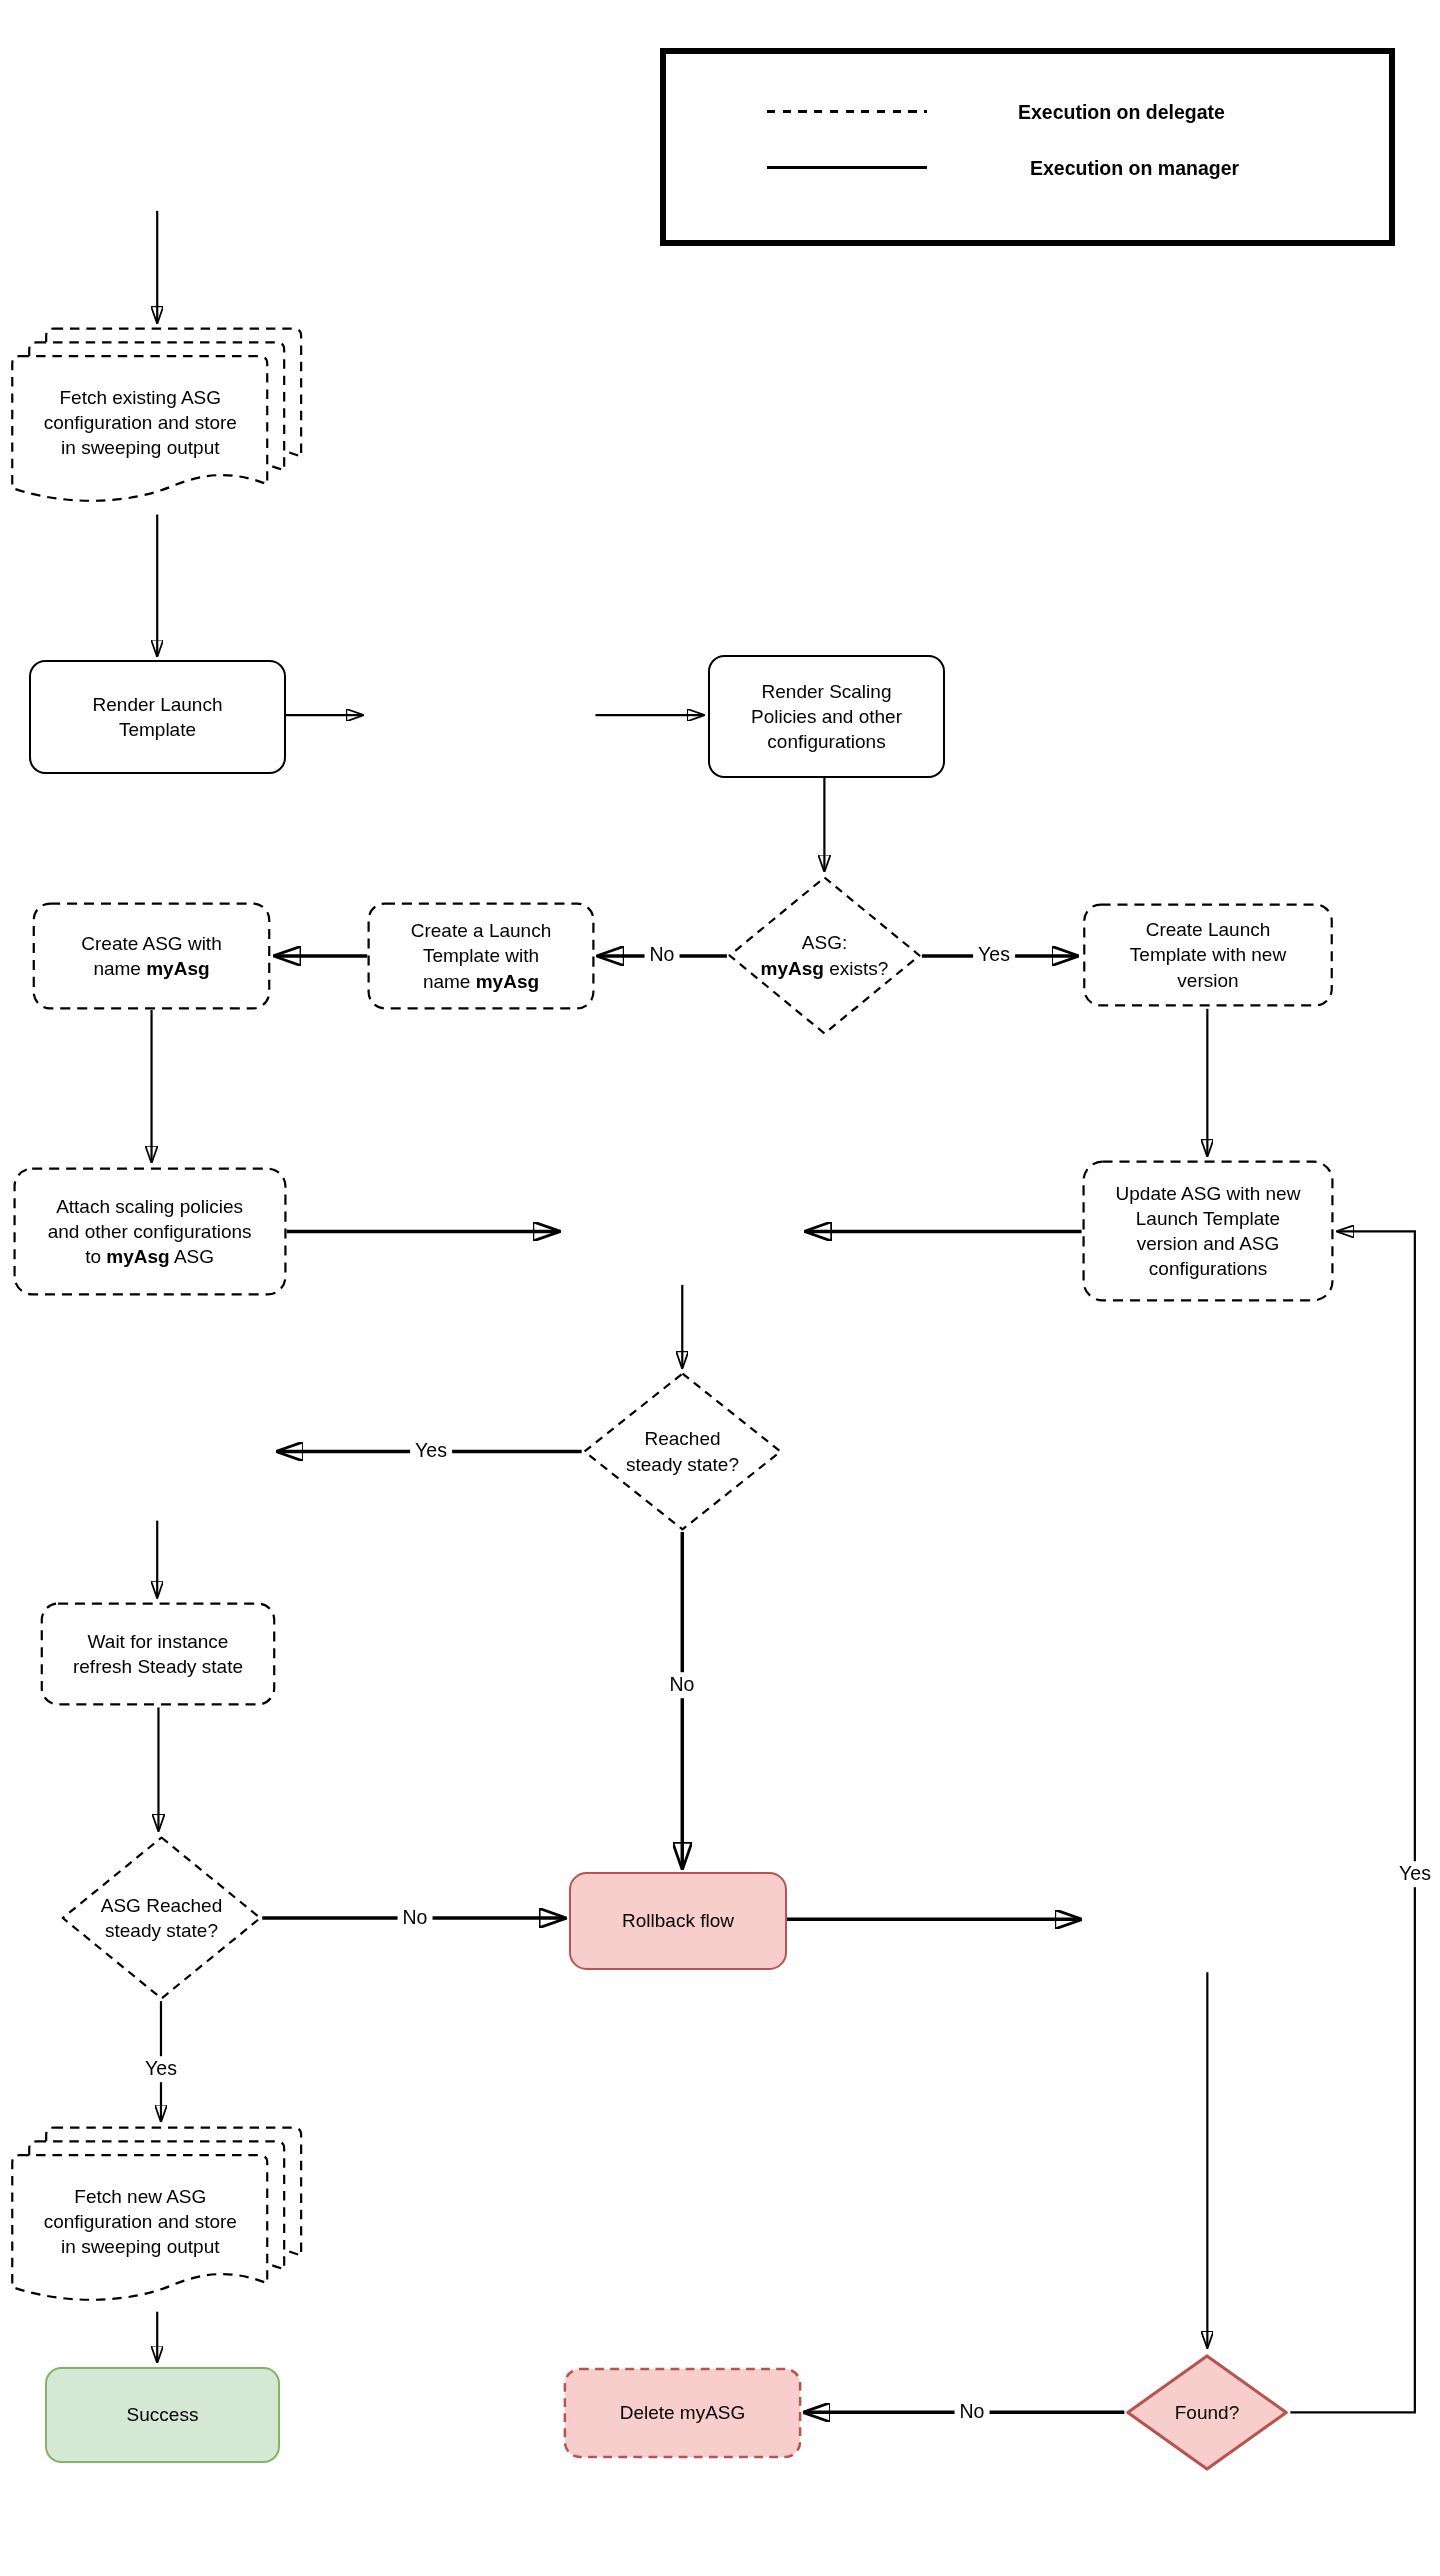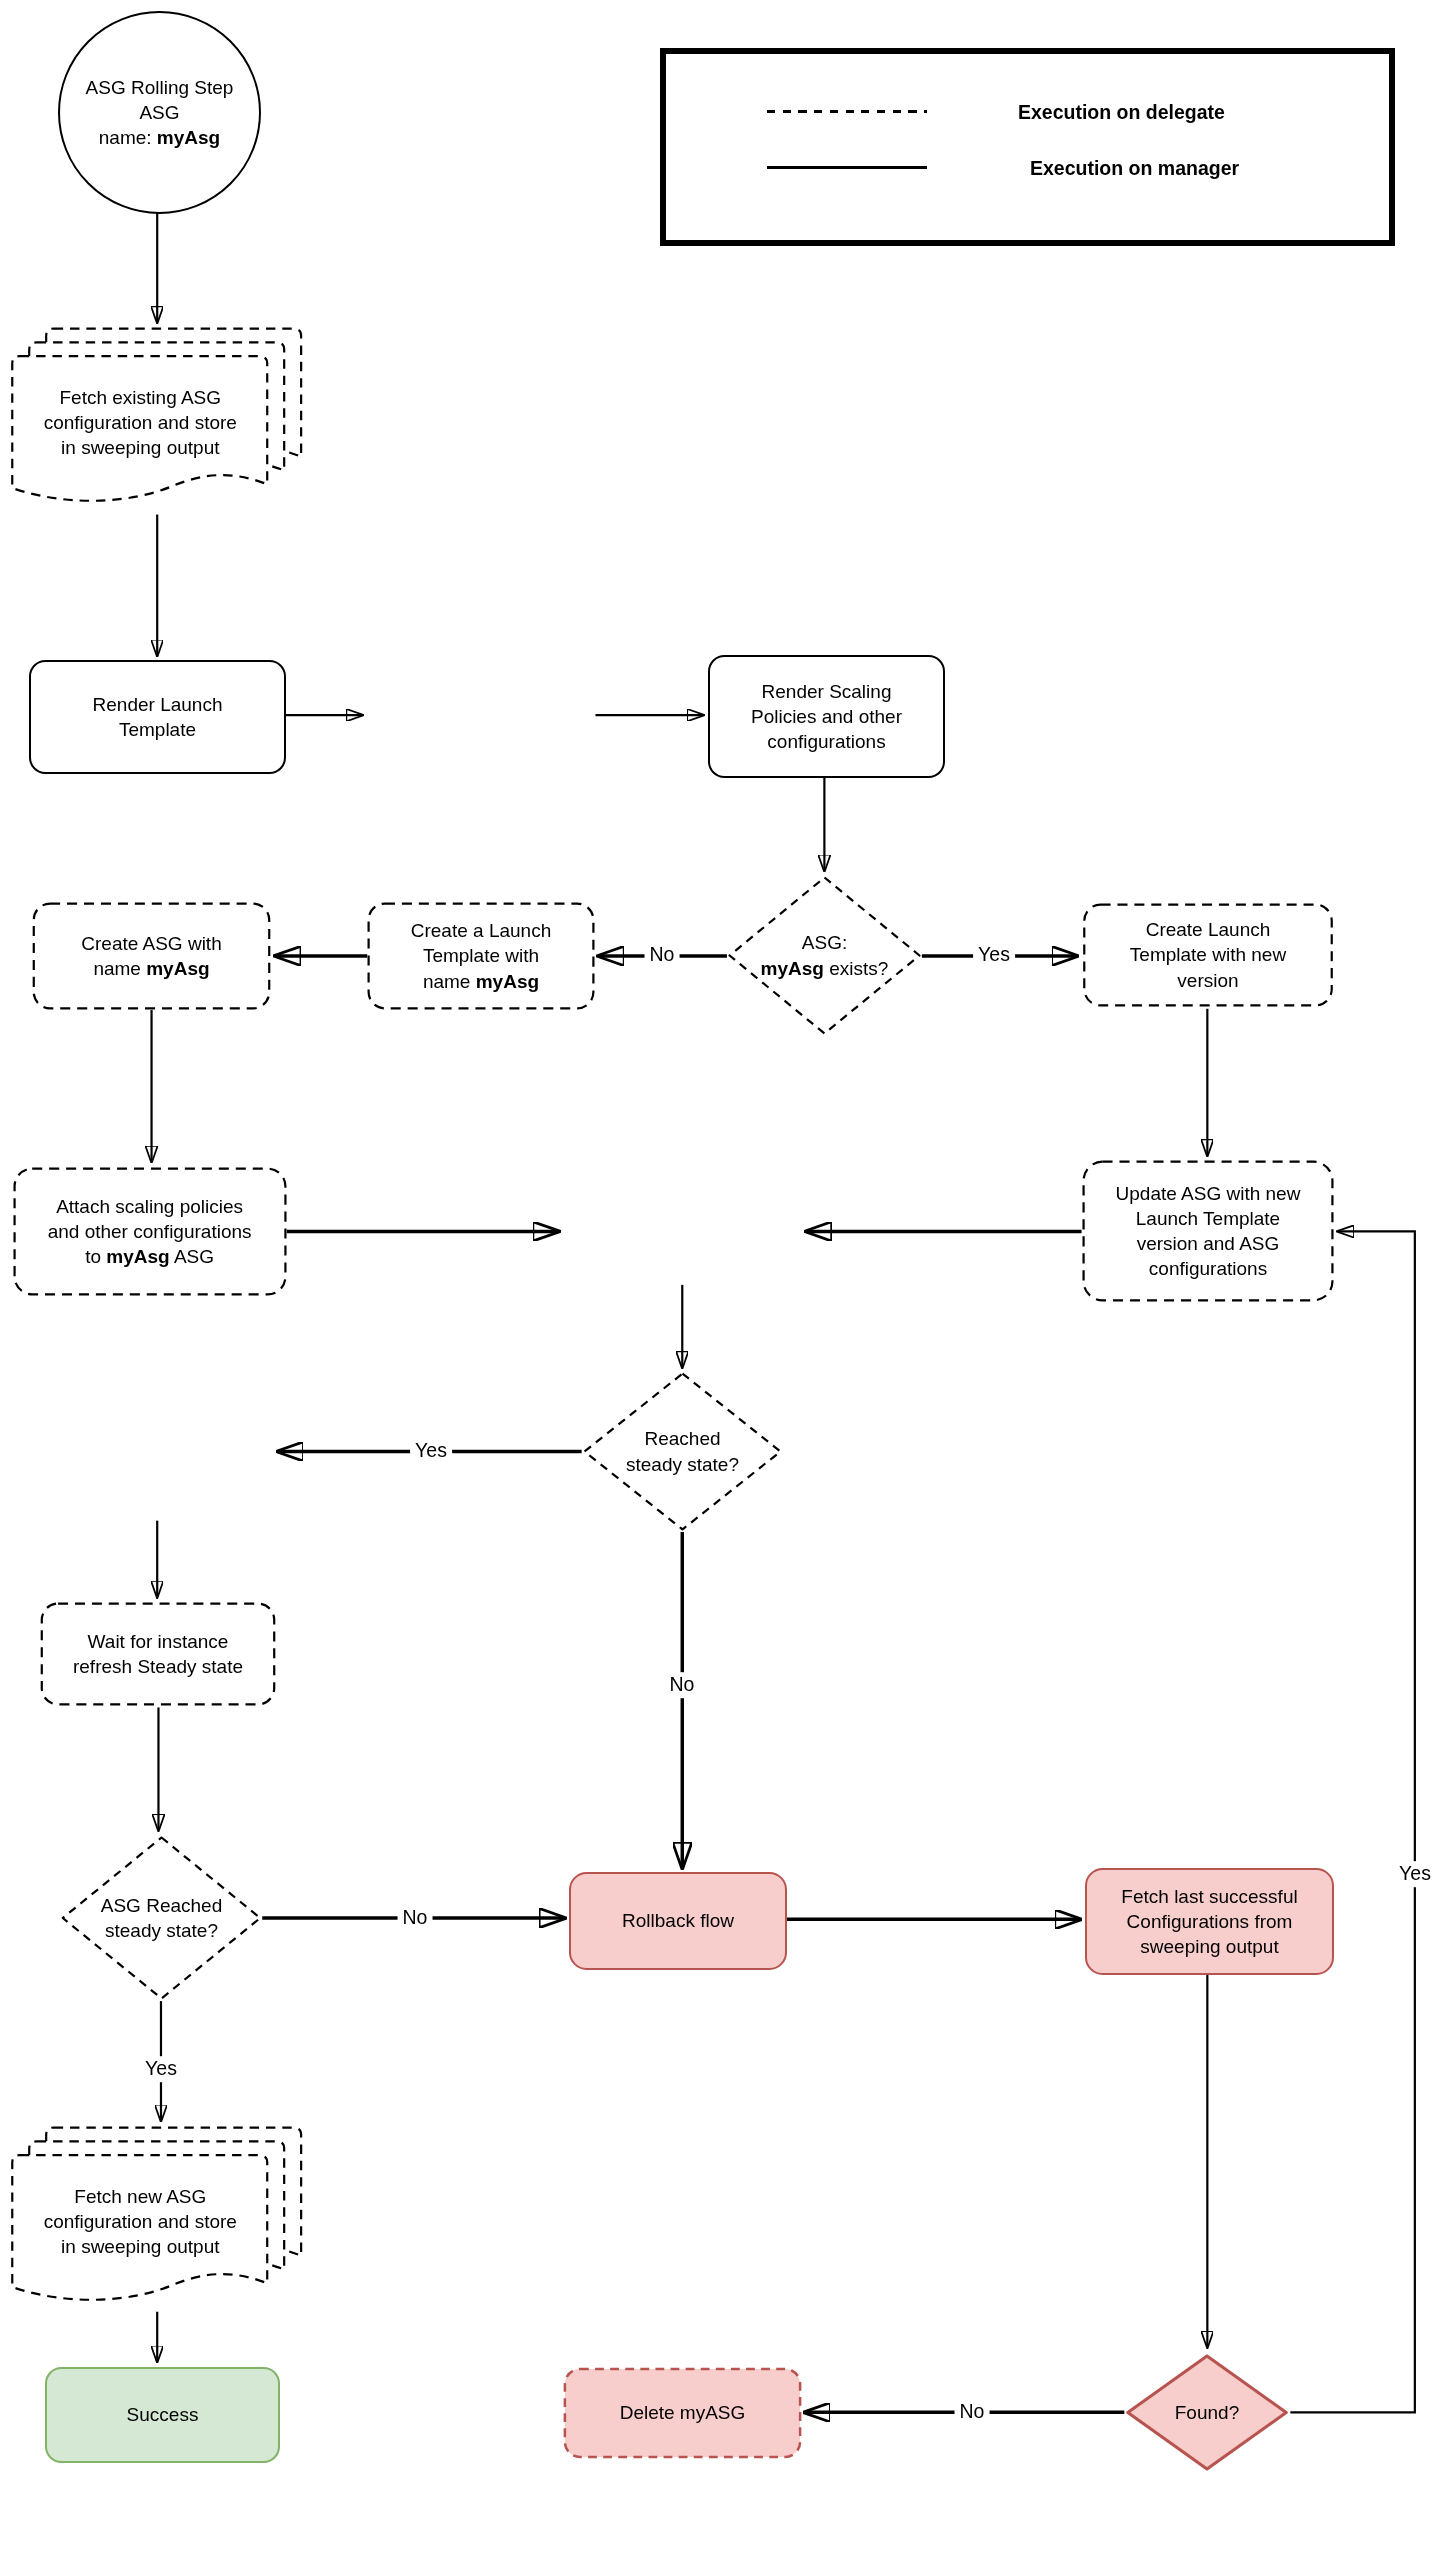--- a/index.html
+++ b/index.html
@@ -103,23 +103,20 @@
     <div class="legend-row" style="top:38px;">
       <div class="legend-line dashed" style="left:101px;width:160px;"></div>
       <div class="legend-text" style="left:352px;">Execution on delegate</div>
     </div>
     <div class="legend-row" style="top:94px;">
       <div class="legend-line solid" style="left:101px;width:160px;"></div>
       <div class="legend-text" style="left:364px;">Execution on manager</div>
     </div>
   </div>
 
-  <div class="node circle-node" style="left:58px;top:10.7px;width:199px;height:199px;">
-    <div class="lbl">ASG Rolling Step<br>ASG<br>name: <b>myAsg</b></div>
-  </div>
 
   <div class="node" style="left:11.3px;top:327px;width:314px;height:189px;">
     <svg class="shape" width="314" height="189" viewBox="0 0 500 300">
       <path class="doc-sheet" transform="translate(54,0)" d="M14,2 L396,2 Q408,2 408,14 L408,206 C352,184 306,188 254,210 C196,234 96,244 2,212 L2,14 Q2,2 14,2 Z"></path>
       <path class="doc-sheet" transform="translate(27,22)" d="M14,2 L396,2 Q408,2 408,14 L408,206 C352,184 306,188 254,210 C196,234 96,244 2,212 L2,14 Q2,2 14,2 Z"></path>
       <path class="doc-sheet" transform="translate(0,44)" d="M14,2 L396,2 Q408,2 408,14 L408,206 C352,184 306,188 254,210 C196,234 96,244 2,212 L2,14 Q2,2 14,2 Z"></path>
     </svg>
     <div class="doc-lbl" style="top:58px;">Fetch existing ASG<br>configuration and store<br>in sweeping output</div>
   </div>
 
@@ -194,23 +191,20 @@
     <svg class="shape" width="203" height="166" viewBox="0 0 322 264">
       <polygon class="poly-dashed" points="161,4 318,132 161,260 4,132"></polygon>
     </svg>
     <div class="lbl">ASG Reached<br>steady state?</div>
   </div>
 
   <div class="node pink-box" style="left:569px;top:1872px;width:214px;height:94px;">
     <div class="lbl">Rollback flow</div>
   </div>
 
-  <div class="node pink-box" style="left:1085px;top:1868px;width:245px;height:103px;">
-    <div class="lbl">Fetch last successful<br>Configurations from<br>sweeping output</div>
-  </div>
 
   <div class="node" style="left:11.3px;top:2126px;width:314px;height:189px;">
     <svg class="shape" width="314" height="189" viewBox="0 0 500 300">
       <path class="doc-sheet" transform="translate(54,0)" d="M14,2 L396,2 Q408,2 408,14 L408,206 C352,184 306,188 254,210 C196,234 96,244 2,212 L2,14 Q2,2 14,2 Z"></path>
       <path class="doc-sheet" transform="translate(27,22)" d="M14,2 L396,2 Q408,2 408,14 L408,206 C352,184 306,188 254,210 C196,234 96,244 2,212 L2,14 Q2,2 14,2 Z"></path>
       <path class="doc-sheet" transform="translate(0,44)" d="M14,2 L396,2 Q408,2 408,14 L408,206 C352,184 306,188 254,210 C196,234 96,244 2,212 L2,14 Q2,2 14,2 Z"></path>
     </svg>
     <div class="doc-lbl" style="top:58px;">Fetch new ASG<br>configuration and store<br>in sweeping output</div>
   </div>
 

